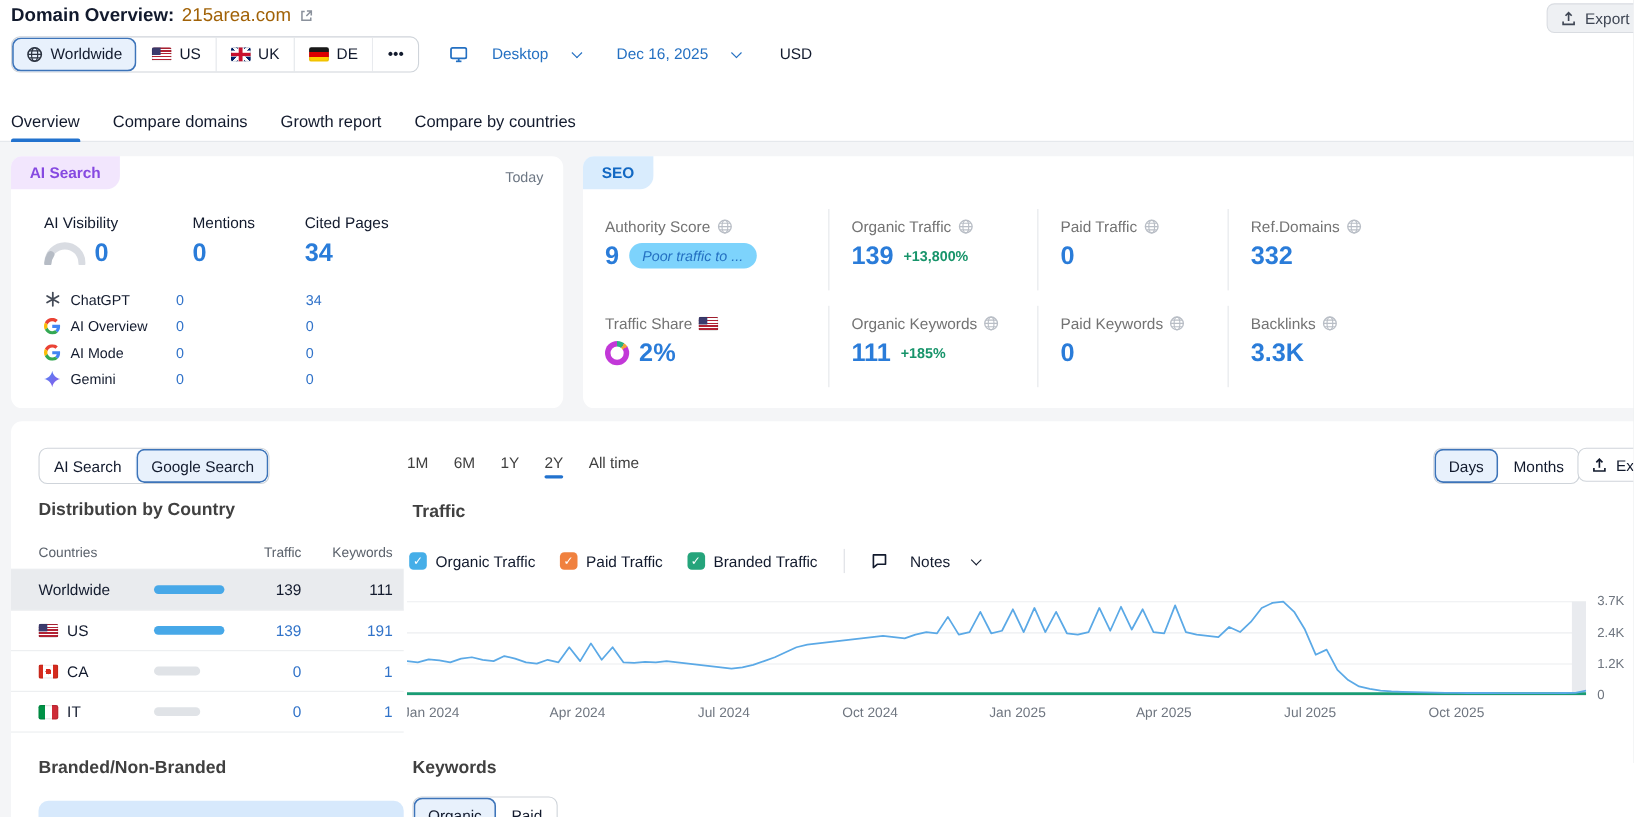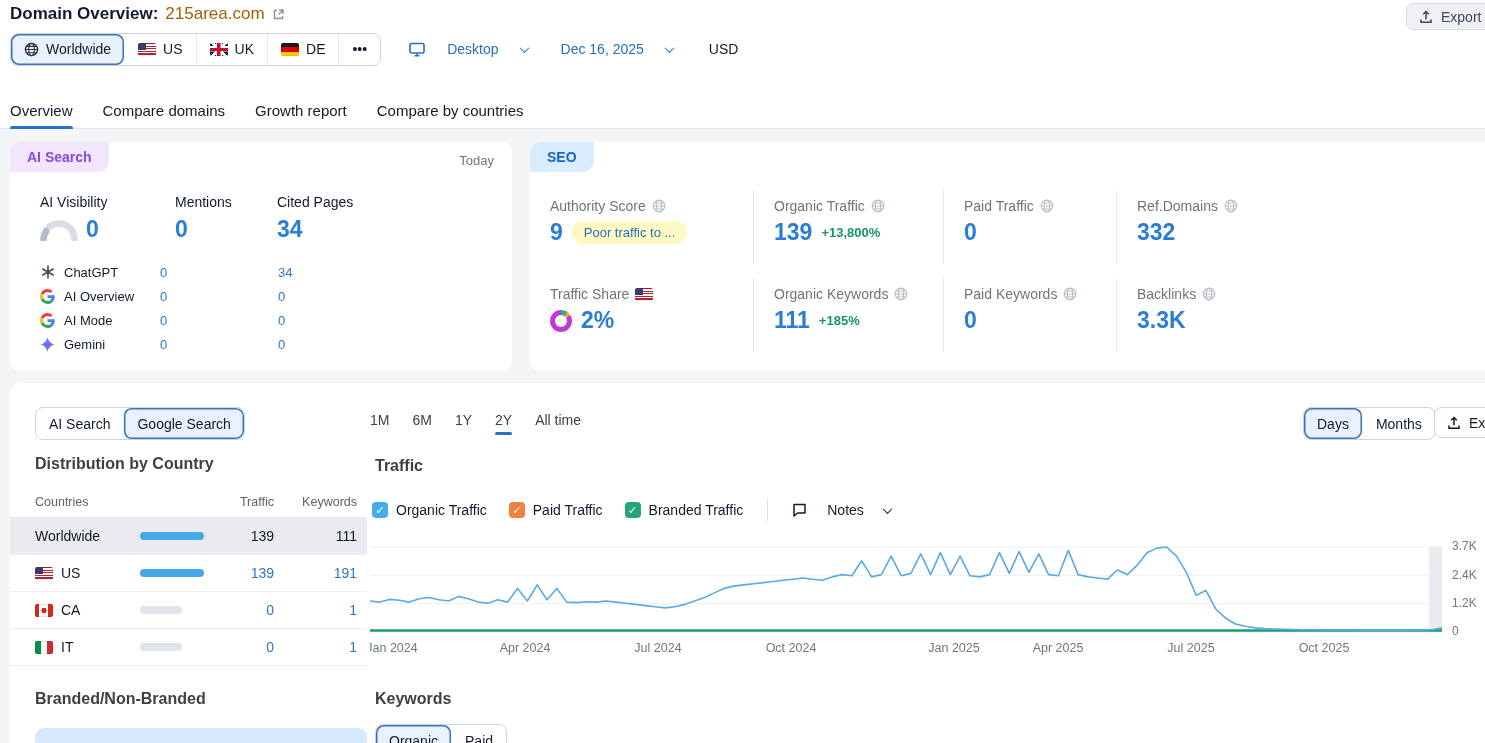--- a/index.html
+++ b/index.html
@@ -50,21 +50,21 @@
   .engine-name { font-size:13px; color:#121a2d; }
   .engine-val { font-size:13px; color:#3173c9; }
 
   .seo-grid { position:absolute; left:20px; top:48px; right:10px; display:grid; grid-template-columns:203px 190px 173px 1fr; row-gap:14px; }
   .seo-cell { padding:8px 0 0 20px; border-left:1px solid #e4e7ea; height:74px; }
   .seo-cell.first { border-left:none; padding-left:0; }
   .seo-label { display:flex; align-items:center; gap:6px; font-size:14px; color:#737373; }
   .seo-value-row { margin-top:7px; display:flex; align-items:center; gap:9px; }
   .seo-value { font-size:23px; font-weight:700; color:#2a7cd9; line-height:1; }
   .delta { font-size:13px; font-weight:600; color:#17946a; }
-  .pill { background:#fef9c3; color:#2470c2; font-size:13px; padding:4px 12px; border-radius:13px; white-space:nowrap; }
+  .pill { background:#7dd3fc; color:#2470c2; font-size:13px; padding:4px 12px; border-radius:13px; white-space:nowrap;font-style:italic; }
   .donut { width:22px; height:22px; border-radius:50%; background:conic-gradient(#2bb183 0 10%, #f0a13c 10% 16%, #c238d8 16% 100%); position:relative; }
   .donut::after { content:""; position:absolute; left:5px; top:5px; width:12px; height:12px; background:#fff; border-radius:50%; }
 
   
   .flag { width:18px; height:13px; border-radius:2px; display:inline-block; box-shadow:inset 0 0 0 1px rgba(0,0,0,.10); flex:none; }
   .flag-us { background:linear-gradient(#3c3b6e,#3c3b6e) 0 0/8px 7px no-repeat, repeating-linear-gradient(180deg,#b22234 0 1.3px,#fff 1.3px 2.6px); }
   .flag-uk { background:
     linear-gradient(#C8102E,#C8102E) center/100% 3px no-repeat,
     linear-gradient(#C8102E,#C8102E) center/3.5px 100% no-repeat,
     linear-gradient(#fff,#fff) center/100% 5.5px no-repeat,
@@ -519,21 +519,21 @@
       <span style="top:156px;">3.7K</span>
       <span style="top:185px;">2.4K</span>
       <span style="top:213px;">1.2K</span>
       <span style="top:241px;">0</span>
     </div>
     <div class="xlabels">
       <span style="left:22px;">Jan 2024</span>
       <span style="left:155px;">Apr 2024</span>
       <span style="left:288px;">Jul 2024</span>
       <span style="left:421px;">Oct 2024</span>
-      <span style="left:584px;">Jan 2025</span>
+      <span style="left:555px;">Jan 2025</span>
       <span style="left:688px;">Apr 2025</span>
       <span style="left:821px;">Jul 2025</span>
       <span style="left:954px;">Oct 2025</span>
     </div>
 
     <div class="section-h" style="position:absolute;left:365px;top:307px;">Keywords</div>
     <div class="seg" style="position:absolute;left:365px;top:341px;">
       <div class="seg-item selected">Organic</div>
       <div class="seg-item">Paid</div>
     </div>

